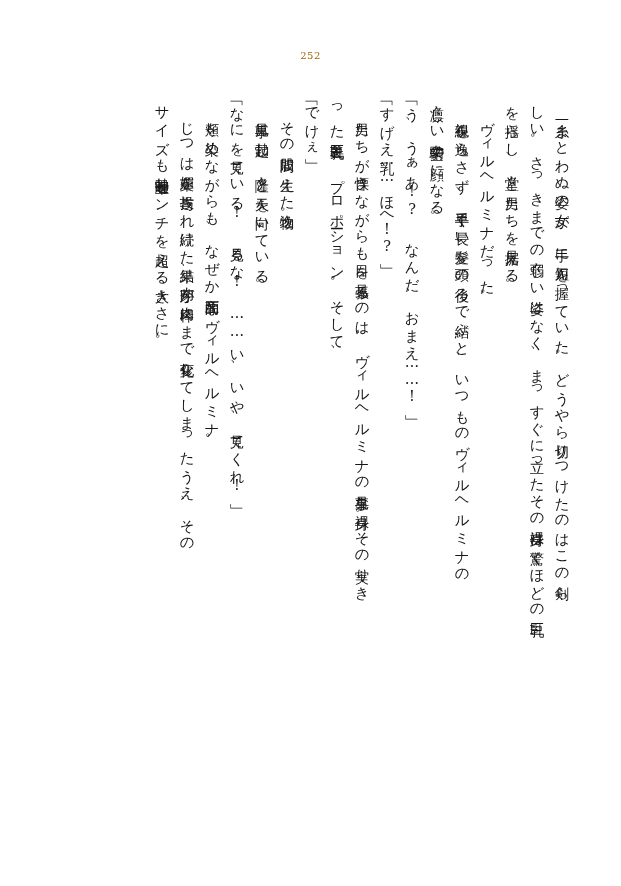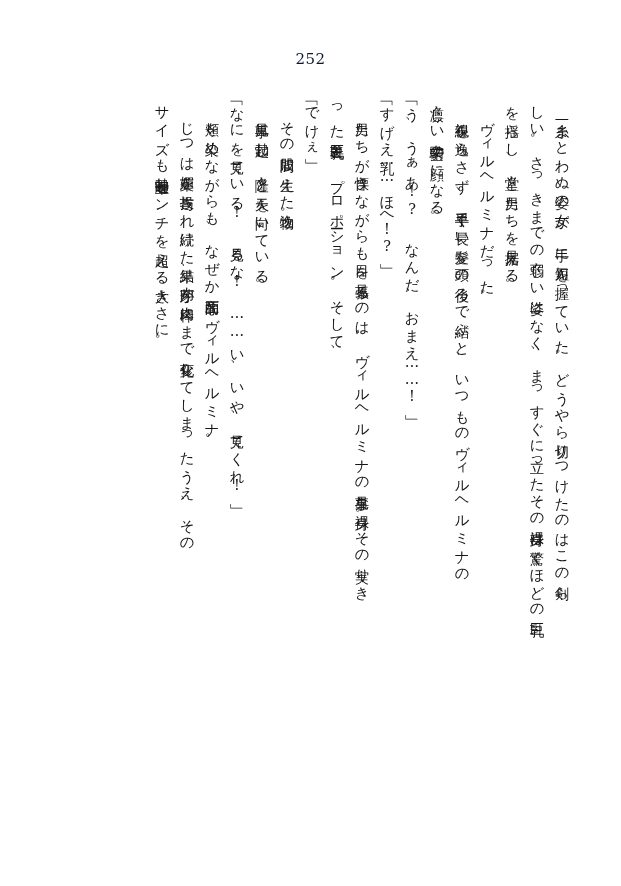--- a/index.html
+++ b/index.html
@@ -19,23 +19,23 @@
     width: 621px;
     height: 886px;
     background: #ffffff;
   }
   .page-number {
     position: absolute;
     top: 50px;
     left: 0;
     right: 0;
     text-align: center;
-    font-size: 15px;
+    font-size: 10px;
     letter-spacing: 0.5px;
-    color: #0f172a;
+    color: #a16207;
     font-family: "DejaVu Serif", "Liberation Serif", serif;
   }
   .text-block {
     position: absolute;
     top: 96px;
     left: 68px;
     right: 52px;
     height: 730px;
     display: flex;
     flex-direction: row-reverse;

